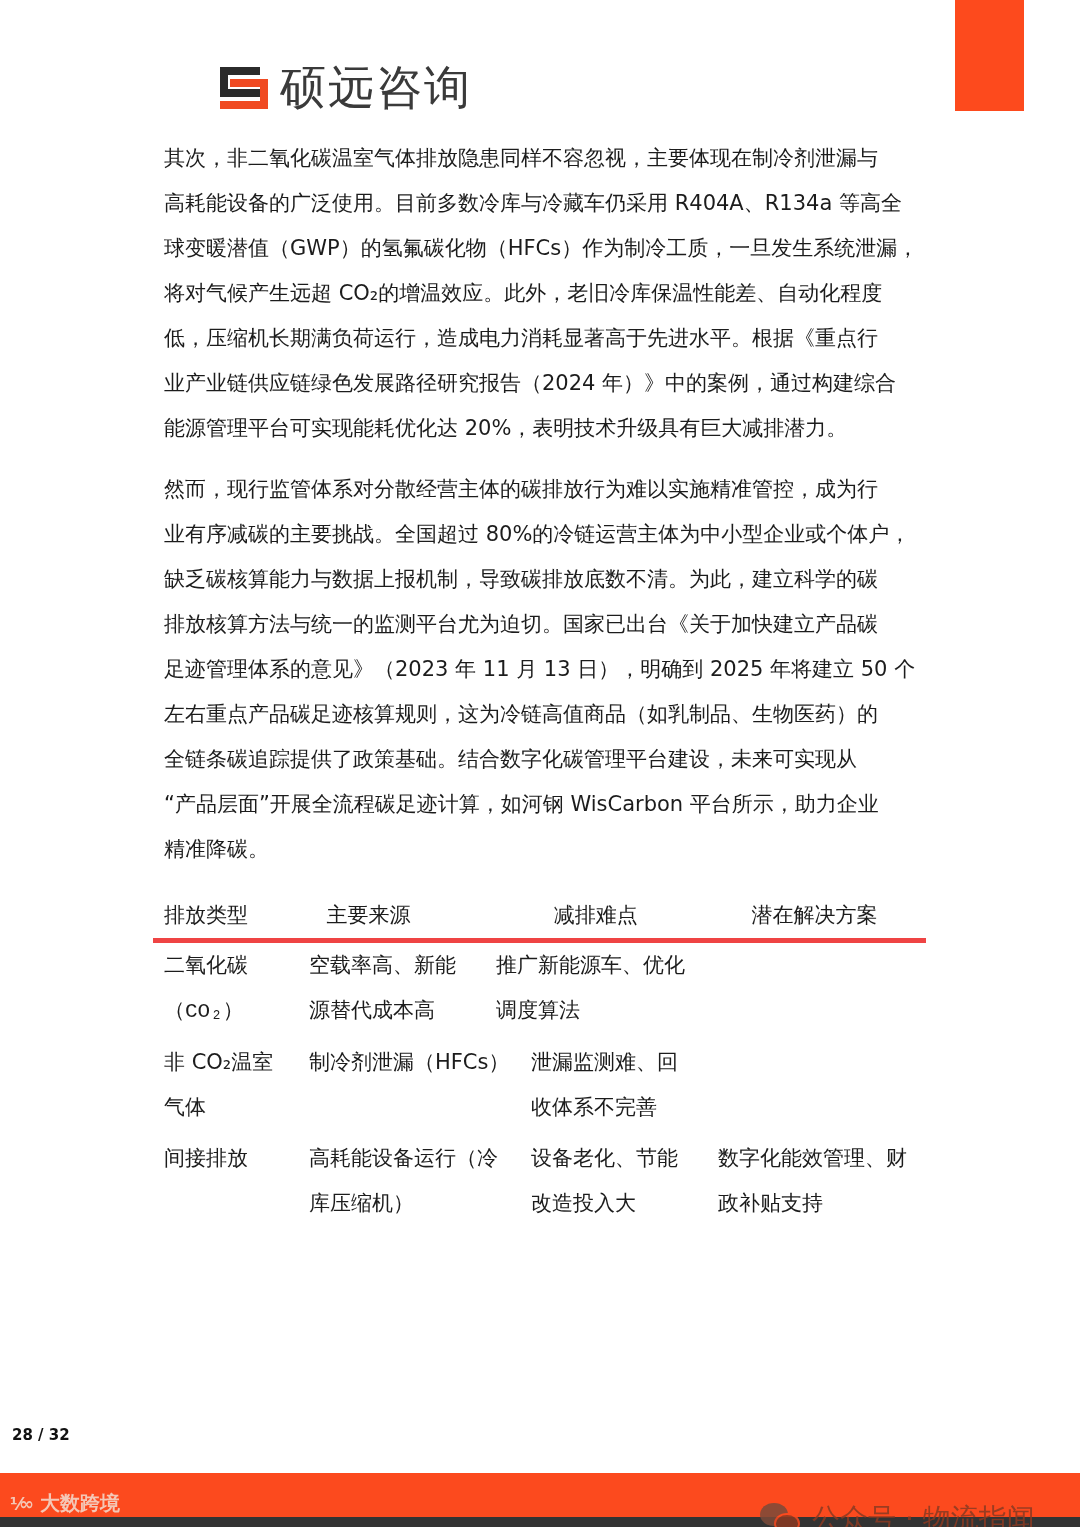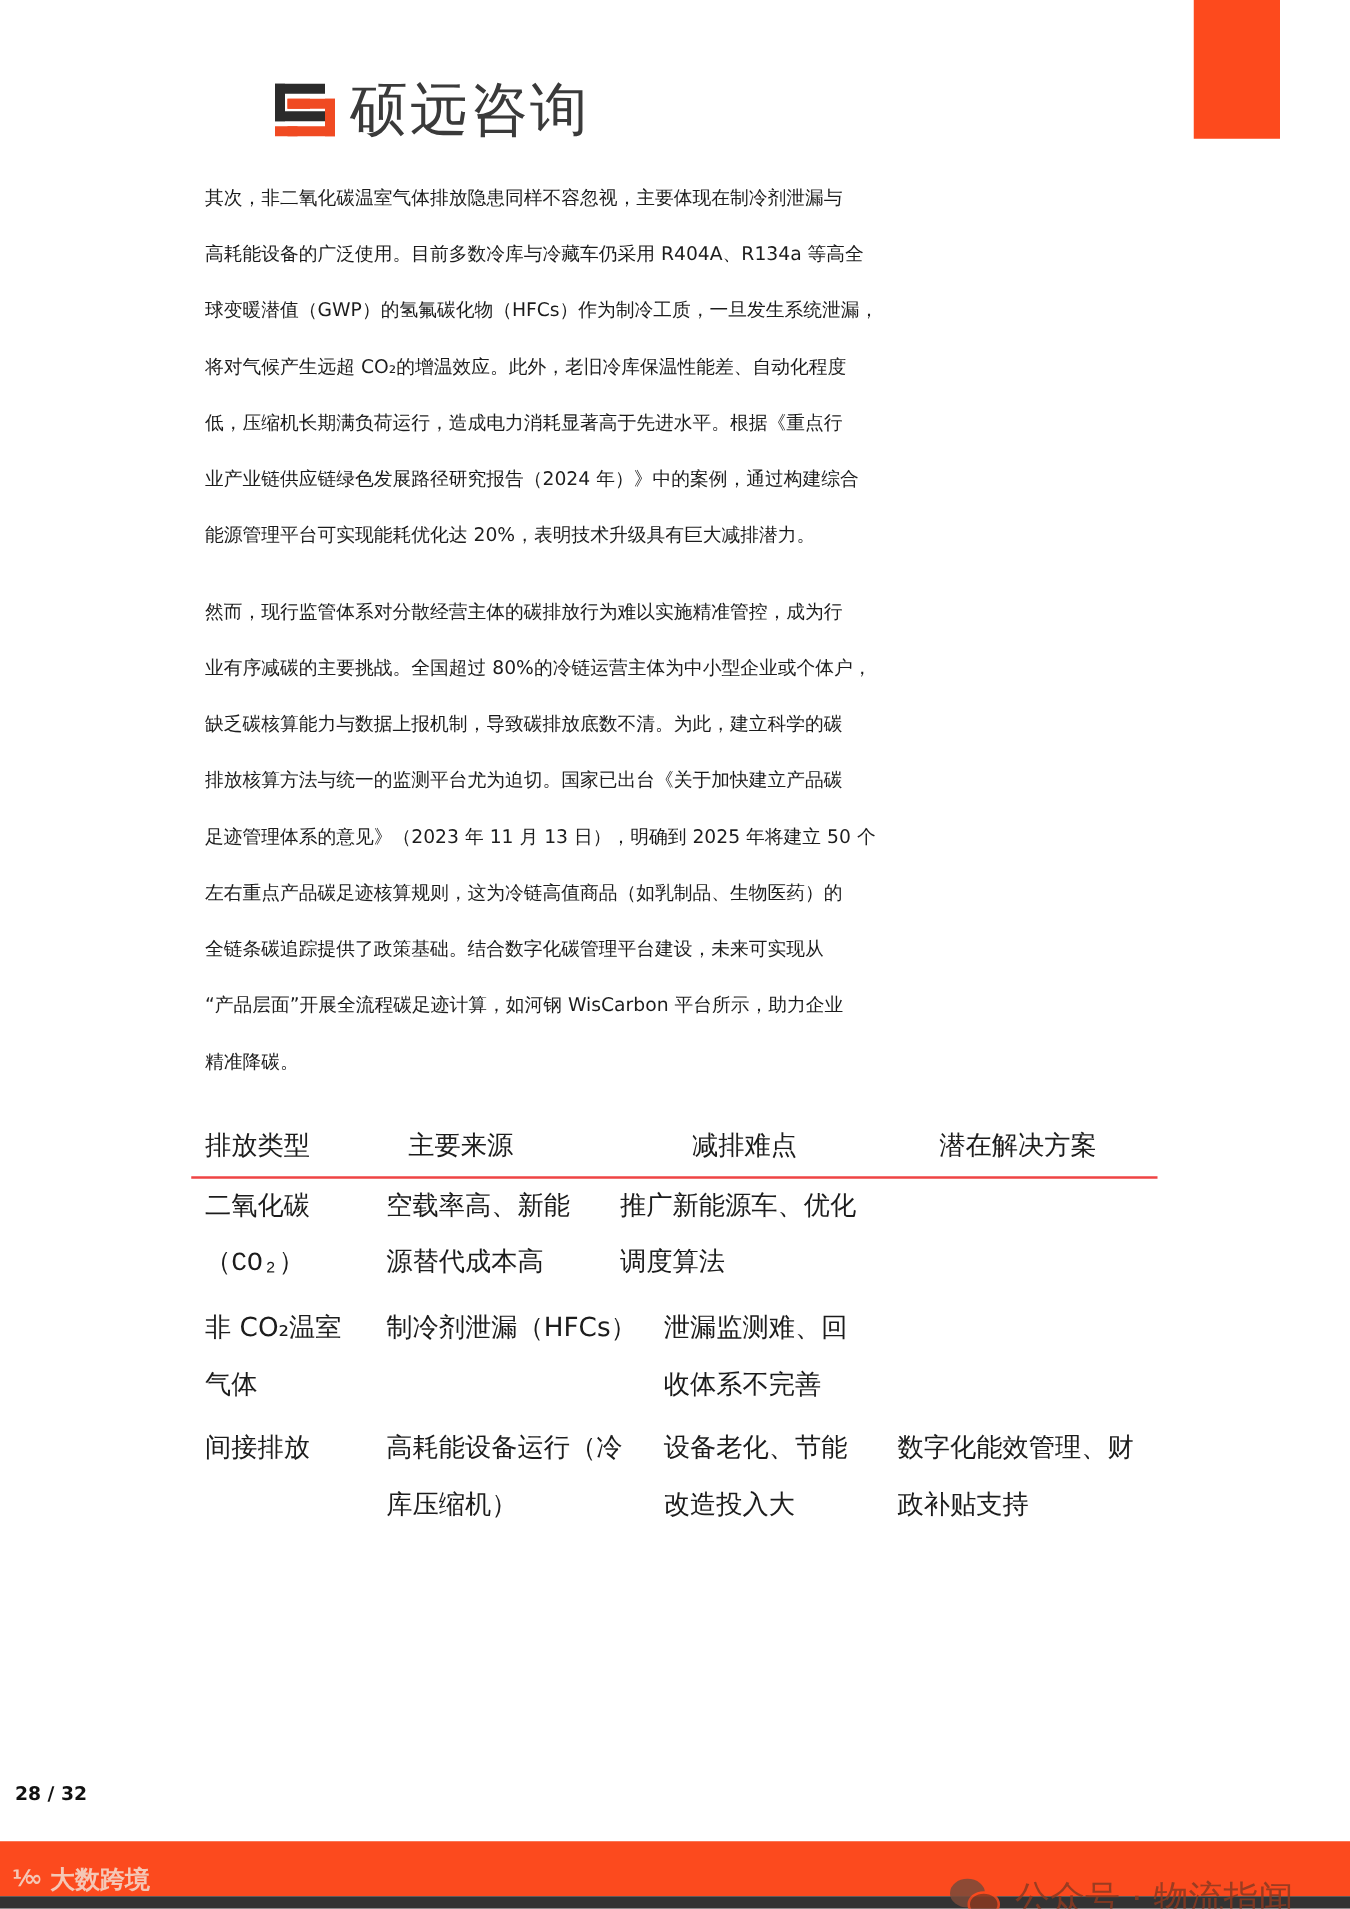--- a/index.html
+++ b/index.html
@@ -9,27 +9,27 @@
     .corner-block { position: absolute; left: 955px; top: 0; width: 69px; height: 111px; background: #fd4a1d; }
 
     .logo { position: absolute; left: 176px; top: 62px; height: 50px; display: flex; align-items: center; margin-left: 44px; }
     .logo-mark { position: relative; width: 48px; height: 44px; margin-right: 12px; }
     .logo-mark .dark { position: absolute; left: 0; top: 2px; width: 40px; height: 30px; border: 8px solid #2b2b2b; border-right: none; }
     .logo-mark .red { position: absolute; left: 10px; top: 14px; width: 38px; height: 30px; border: 8px solid #f04a22; border-left: none; }
     .logo-mark .red:before { content: ""; position: absolute; left: 0; top: -8px; width: 18px; height: 8px; background: #f04a22; }
     .logo-mark .red:after { content: ""; position: absolute; left: -10px; bottom: -8px; width: 18px; height: 8px; background: #f04a22; }
     .logo-text { font-size: 46px; color: #3a3a3a; letter-spacing: 2px; font-weight: normal; line-height: 50px; }
 
-    .body-text { position: absolute; left: 164px; width: 770px; font-size: 15px; line-height: 45px; color: #1c1c1c; }
+    .body-text { position: absolute; left: 164px; width: 770px; font-size: 21px; line-height: 45px; color: #1c1c1c; }
     .para1 { top: 136px; }
     .para2 { top: 467px; }
     .para .line { display: block; white-space: nowrap; }
 
     .table-wrap { position: absolute; left: 153px; top: 892px; width: 773px; }
-    .t-head { display: flex; height: 51px; border-bottom: 2px solid #ef4444; align-items: center; gap: 39px; }
+    .t-head { display: flex; height: 51px; border-bottom: 5px solid #ef4444; align-items: center; gap: 39px; }
     .t-row { display: flex; }
     .cell { font-size: 21px; line-height: 45px; color: #1c1c1c; }
     .c1 { width: 145px; padding-left: 11px; }
     .c2 { width: 222px; padding-left: 11px; }
     .c3 { width: 187px; padding-left: 11px; }
     .c4 { width: 219px; padding-left: 11px; }
     .t-row.r1 { margin-top: 1px; font-family: Liberation Mono, monospace; }
     .t-row .cell .ln { display: block; white-space: nowrap; }
     .t-row.r2, .t-row.r3 { margin-top: 6px; }
 

